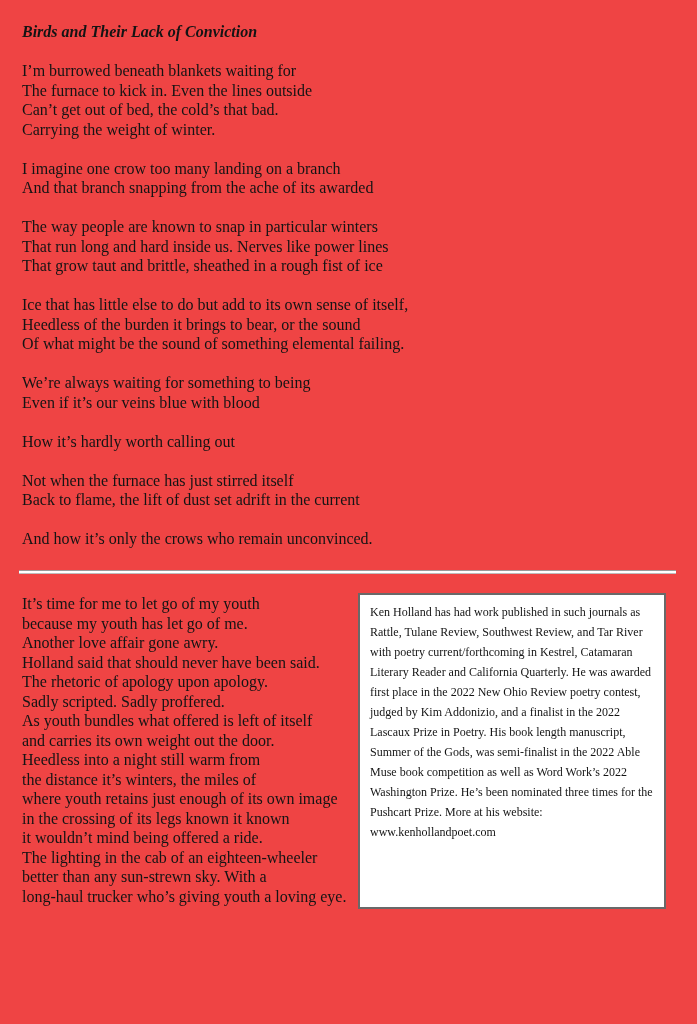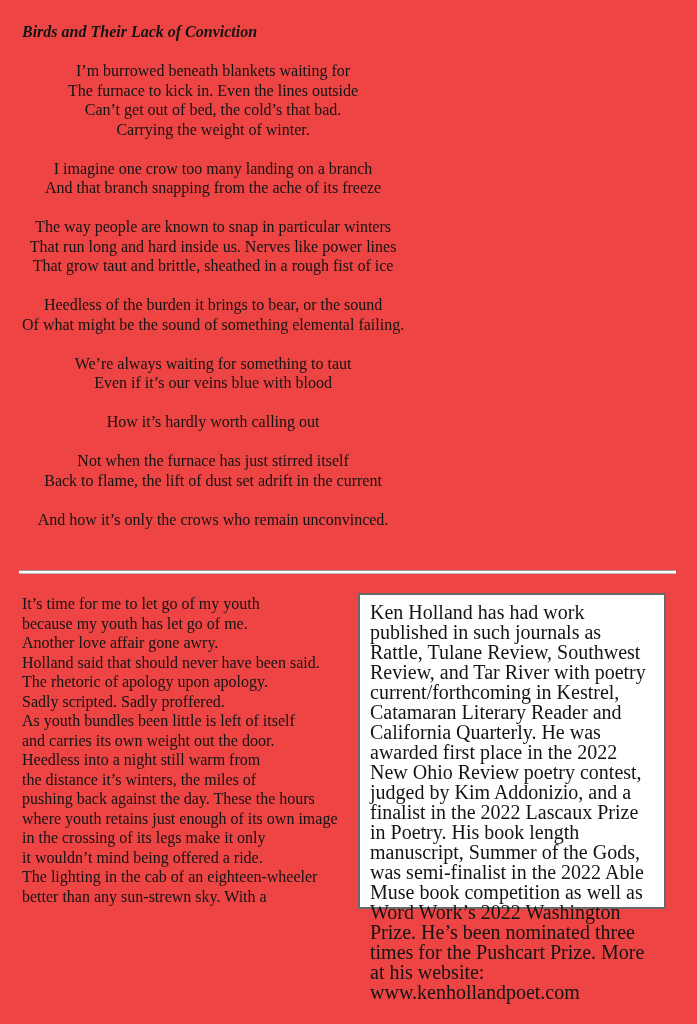--- a/index.html
+++ b/index.html
@@ -24,21 +24,20 @@
     margin-bottom: 19.5px;
     white-space: pre;
   }
   .line {
     font-size: 16px;
     line-height: 19.5px;
     white-space: pre;
   }
   .stanza {
     margin-bottom: 19.5px;
-    text-align: center;
   }
   #section1 {
     position: absolute;
     top: 22px;
     left: 22px;
   }
   #divider {
     position: absolute;
     top: 570px;
     left: 19px;
@@ -58,54 +57,55 @@
     top: 593px;
     left: 358px;
     width: 308px;
     height: 316px;
     box-sizing: border-box;
     border: 2px solid #696969;
     padding: 7px 8px 0 10px;
     background: #ffffff;
   }
   .bio-text {
-    font-size: 20px;
+    font-size: 12px;
     line-height: 20px;
     color: #141414;
   }
 </style>
 </head>
 <body>
 
 <div class="page">
 
   <div id="section1">
     <div class="poem-title">Birds and Their Lack of Conviction</div>
     <div>
         <div class="stanza">
           <div class="line">I’m burrowed beneath blankets waiting for</div>
           <div class="line">The furnace to kick in. Even the lines outside</div>
           <div class="line">Can’t get out of bed, the cold’s that bad.</div>
           <div class="line">Carrying the weight of winter.</div>
         </div>
         <div class="stanza">
           <div class="line">I imagine one crow too many landing on a branch</div>
-          <div class="line">And that branch snapping from the ache of its freeze</div>
+          <div class="line">And that branch snapping from the ache of its awarded</div>
         </div>
         <div class="stanza">
           <div class="line">The way people are known to snap in particular winters</div>
           <div class="line">That run long and hard inside us. Nerves like power lines</div>
           <div class="line">That grow taut and brittle, sheathed in a rough fist of ice</div>
         </div>
         <div class="stanza">
+          <div class="line">Ice that has little else to do but add to its own sense of itself,</div>
           <div class="line">Heedless of the burden it brings to bear, or the sound</div>
           <div class="line">Of what might be the sound of something elemental failing.</div>
         </div>
         <div class="stanza">
-          <div class="line">We’re always waiting for something to taut</div>
+          <div class="line">We’re always waiting for something to being</div>
           <div class="line">Even if it’s our veins blue with blood</div>
         </div>
         <div class="stanza">
           <div class="line">How it’s hardly worth calling out</div>
         </div>
         <div class="stanza">
           <div class="line">Not when the furnace has just stirred itself</div>
           <div class="line">Back to flame, the lift of dust set adrift in the current</div>
         </div>
         <div class="stanza">
@@ -117,30 +117,30 @@
   <div id="divider"></div>
 
   <div id="section2">
     <div>
         <div class="line">It’s time for me to let go of my youth</div>
         <div class="line">because my youth has let go of me.</div>
         <div class="line">Another love affair gone awry.</div>
         <div class="line">Holland said that should never have been said.</div>
         <div class="line">The rhetoric of apology upon apology.</div>
         <div class="line">Sadly scripted. Sadly proffered.</div>
-        <div class="line">As youth bundles been little is left of itself</div>
+        <div class="line">As youth bundles what offered is left of itself</div>
         <div class="line">and carries its own weight out the door.</div>
         <div class="line">Heedless into a night still warm from</div>
         <div class="line">the distance it’s winters, the miles of</div>
-        <div class="line">pushing back against the day. These the hours</div>
         <div class="line">where youth retains just enough of its own image</div>
-        <div class="line">in the crossing of its legs make it only</div>
+        <div class="line">in the crossing of its legs known it known</div>
         <div class="line">it wouldn’t mind being offered a ride.</div>
         <div class="line">The lighting in the cab of an eighteen-wheeler</div>
         <div class="line">better than any sun-strewn sky. With a</div>
+        <div class="line">long-haul trucker who’s giving youth a loving eye.</div>
       </div>
   </div>
 
   <div class="bio-box">
     <div class="bio-text">Ken Holland has had work published in such journals as Rattle, Tulane Review, Southwest Review, and Tar River with poetry current/forthcoming in Kestrel, Catamaran Literary Reader and California Quarterly. He was awarded first place in the 2022 New Ohio Review poetry contest, judged by Kim Addonizio, and a finalist in the 2022 Lascaux Prize in Poetry. His book length manuscript, Summer of the Gods, was semi-finalist in the 2022 Able Muse book competition as well as Word Work’s 2022 Washington Prize. He’s been nominated three times for the Pushcart Prize. More at his website: www.kenhollandpoet.com</div>
   </div>
 
 </div>
 
 </body></html>

